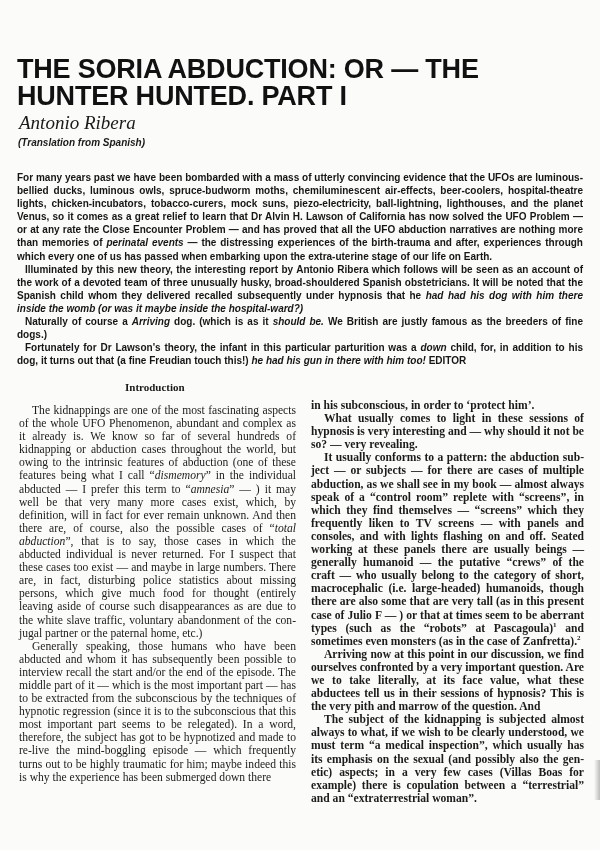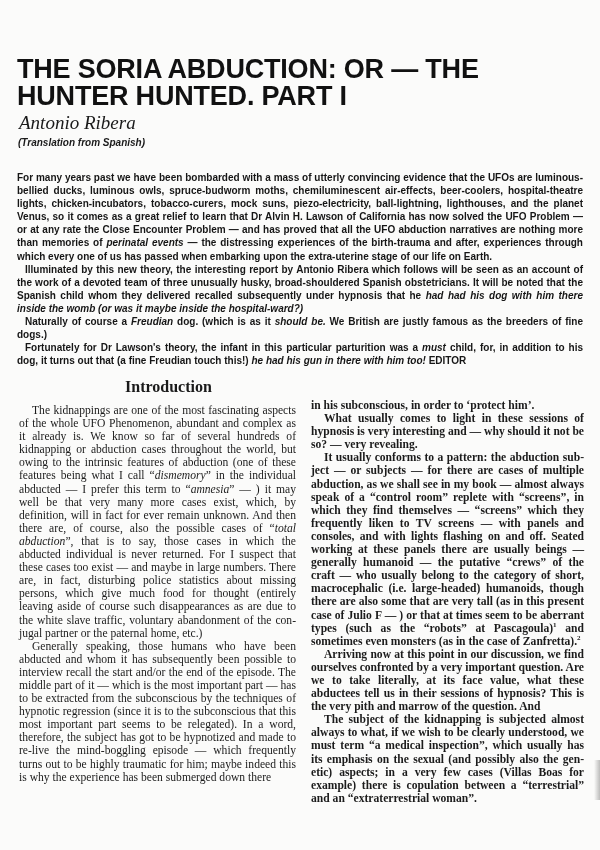--- a/index.html
+++ b/index.html
@@ -30,21 +30,21 @@
     position: absolute; left: 17px; top: 171px; width: 566px;
     font-family: "Liberation Sans", sans-serif; font-weight: bold;
     font-size: 10px; line-height: 13.1px; text-align: justify; color: #161616;
   }
   .editorial p { margin: 0; text-indent: 0; }
   .editorial p.ind { text-indent: 8px; }
   .editorial em { font-style: italic; }
   .intro-head {
     position: absolute; left: 125px; top: 380px;
     font-family: "Liberation Serif", serif; font-weight: bold;
-    font-size: 16px; line-height: 14px; color: #1a1a1a;
+    font-size: 11px; line-height: 14px; color: #1a1a1a;
   }
   .col {
     position: absolute;
     font-family: "Liberation Serif", serif;
     font-size: 11.6px; line-height: 13.1px; text-align: justify; color: #1b1b1b;
     hyphens: manual;
   }
   .col p { margin: 0; text-indent: 13px; }
   .col p.noind { text-indent: 0; }
   .col em { font-style: italic; }
@@ -63,22 +63,22 @@
 
   <h1 class="title">THE SORIA ABDUCTION: OR — THE HUNTER HUNTED. PART I</h1>
 
   <div class="author">Antonio Ribera</div>
 
   <div class="translation">(Translation from Spanish)</div>
 
   <div class="editorial">
     <p><span>For many years past we have been bombarded with a mass of utterly convincing evidence that the UFOs are luminous-bellied ducks, luminous owls, spruce-budworm moths, chemiluminescent air-effects, beer-coolers, hospital-theatre lights, chicken-incubators, tobacco-curers, mock suns, piezo-electricity, ball-lightning, lighthouses, and the planet Venus, so it comes as a great relief to learn that Dr Alvin H. Lawson of California has now solved the UFO Problem — or at any rate the Close Encounter Problem — and has proved that all the UFO abduction narratives are nothing more than memories of </span><em>perinatal events</em><span> — the distressing experiences of the birth-trauma and after, experiences through which every one of us has passed when embarking upon the extra-uterine stage of our life on Earth.</span></p>
     <p class="ind"><span>Illuminated by this new theory, the interesting report by Antonio Ribera which follows will be seen as an account of the work of a devoted team of three unusually husky, broad-shouldered Spanish obstetricians. It will be noted that the Spanish child whom they delivered recalled subsequently under hypnosis that he </span><em>had had his dog with him there inside the womb (or was it maybe inside the hospital-ward?)</em></p>
-    <p class="ind"><span>Naturally of course a </span><em>Freudian</em><span> dog. (which is as it </span><em>should be.</em><span> We British are justly famous as the breeders of fine dogs.)</span></p>
-    <p class="ind"><span>Fortunately for Dr Lawson's theory, the infant in this particular parturition was a </span><em>must</em><span> child, for, in addition to his dog, it turns out that (a fine Freudian touch this!) </span><em>he had his gun in there with him too!</em><span> EDITOR</span></p>
+    <p class="ind"><span>Naturally of course a </span><em>Arriving</em><span> dog. (which is as it </span><em>should be.</em><span> We British are justly famous as the breeders of fine dogs.)</span></p>
+    <p class="ind"><span>Fortunately for Dr Lawson's theory, the infant in this particular parturition was a </span><em>down</em><span> child, for, in addition to his dog, it turns out that (a fine Freudian touch this!) </span><em>he had his gun in there with him too!</em><span> EDITOR</span></p>
   </div>
 
   <div class="intro-head">Introduction</div>
 
   <div class="col col-left">
     <p><span>The kidnappings are one of the most fascinating aspects of the whole UFO Phenomenon, abundant and complex as it already is. We know so far of several hundreds of kidnapping or abduction cases through­out the world, but owing to the intrinsic features of abduction (one of these features being what I call “</span><em>dis­memory</em><span>” in the individual abducted — I prefer this term to “</span><em>amnesia</em><span>” — ) it may well be that very many more cases exist, which, by definition, will in fact for ever remain unknown. And then there are, of course, also the possible cases of “</span><em>total abduction</em><span>”, that is to say, those cases in which the abducted individual is never returned. For I suspect that these cases too exist — and maybe in large numbers. There are, in fact, disturbing police statistics about missing persons, which give much food for thought (entirely leaving aside of course such disappearances as are due to the white slave traffic, voluntary abandonment of the con­jugal partner or the paternal home, etc.)</span></p>
     <p>Generally speaking, those humans who have been abducted and whom it has subsequently been possible to interview recall the start and/or the end of the epi­sode. The middle part of it — which is the most im­portant part — has to be extracted from the subcon­scious by the techniques of hypnotic regression (since it is to the subconscious that this most important part seems to be relegated). In a word, therefore, the sub­ject has got to be hypnotized and made to re-live the mind-boggling episode — which frequently turns out to be highly traumatic for him; maybe indeed this is why the experience has been submerged down there</p>
   </div>
 
   <div class="col col-right">

